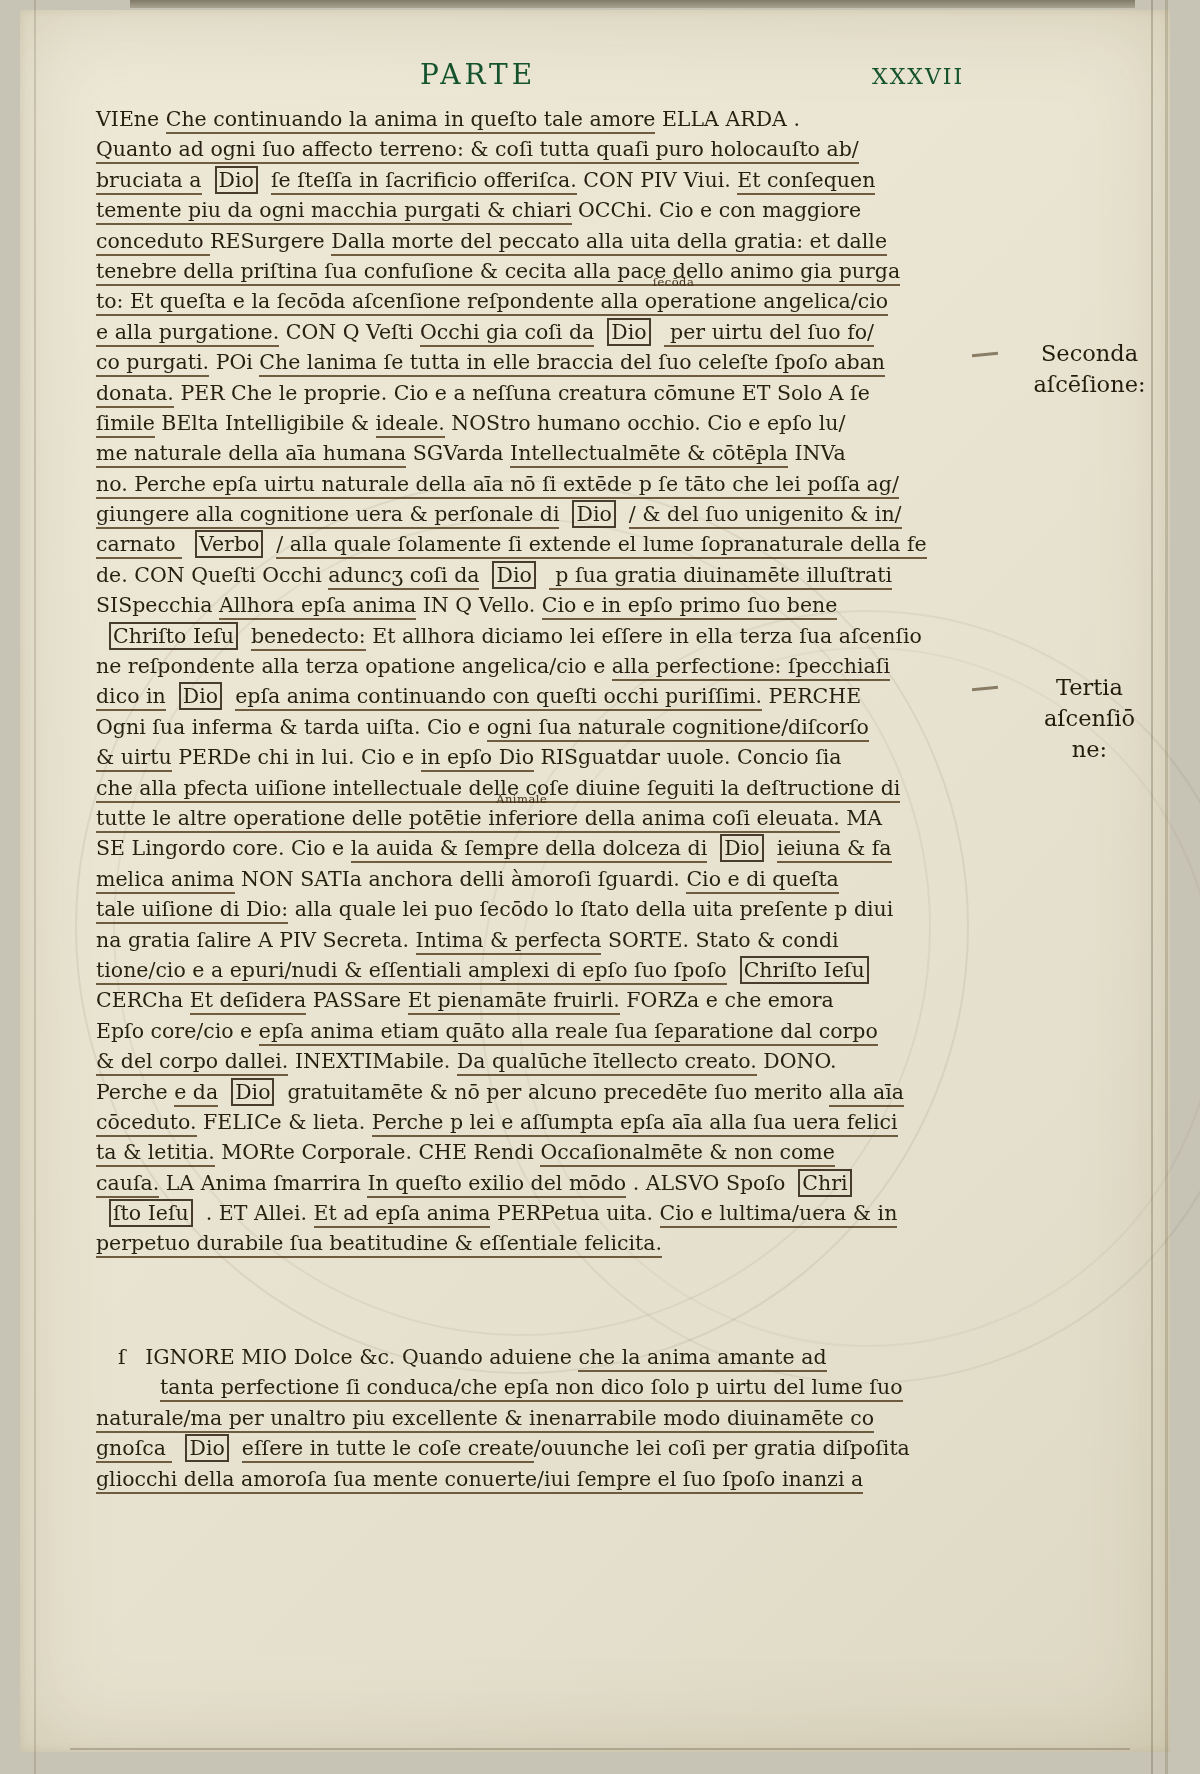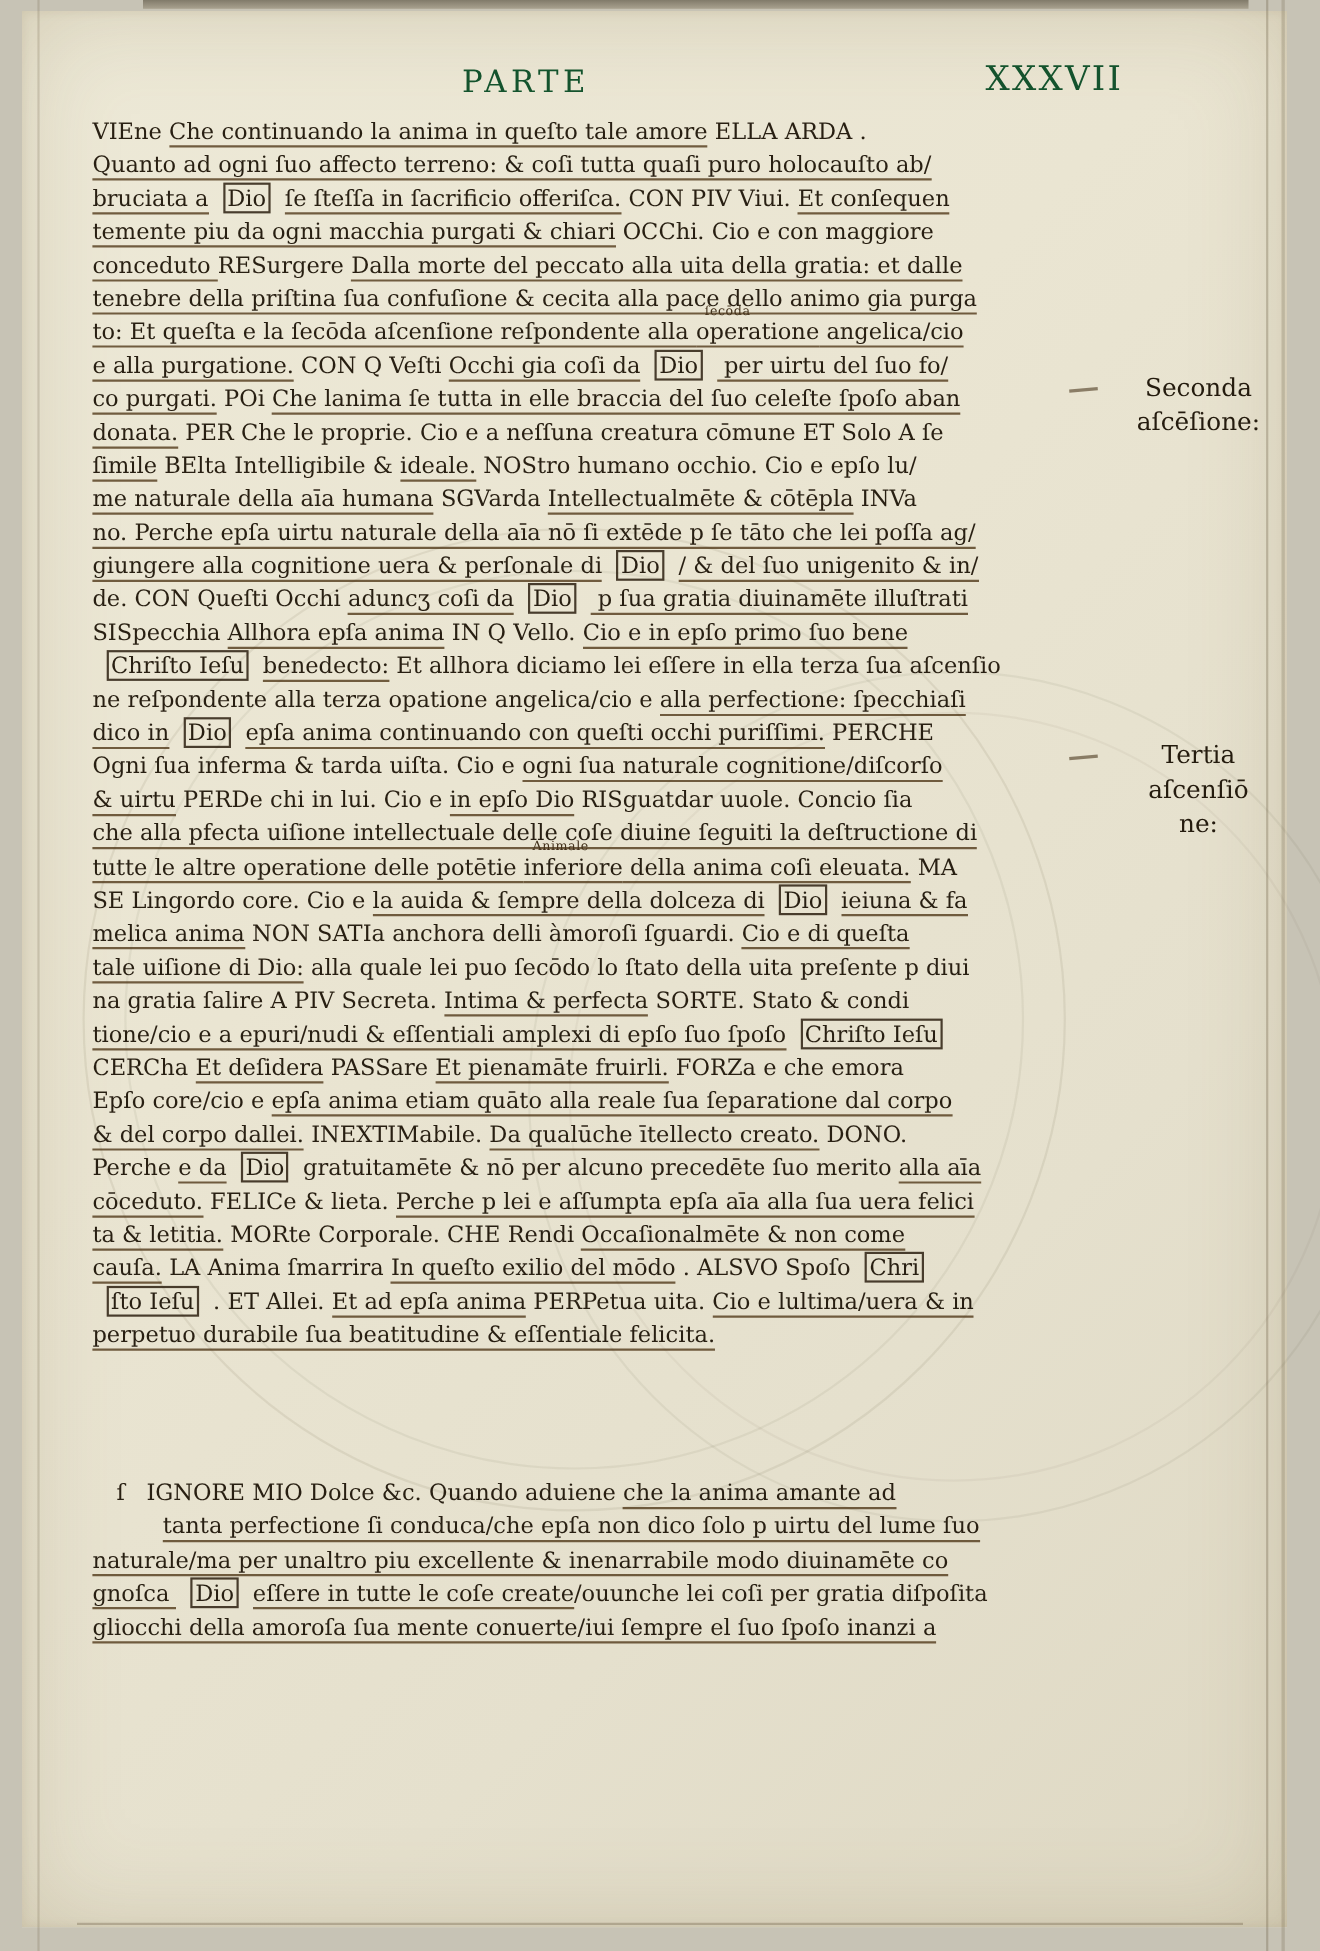--- a/index.html
+++ b/index.html
@@ -22,22 +22,22 @@
   .crease.c3{left:1165px;width:3px;background:rgba(100,85,60,.22);}
   .edge-bottom{position:absolute;left:70px;top:1748px;width:1060px;height:2px;
     background:rgba(110,95,70,.35);}
   .wc{position:absolute;border:2px solid rgba(95,85,62,.10);border-radius:50%;pointer-events:none;}
   .wc.w1{left:55px;top:470px;width:890px;height:890px;}
   .wc.w2{left:93px;top:508px;width:814px;height:814px;border-color:rgba(95,85,62,.08);}
   .wc.w3{left:460px;top:600px;width:770px;height:770px;border-color:rgba(95,85,62,.08);}
   .wc.w4{left:497px;top:637px;width:696px;height:696px;border-color:rgba(95,85,62,.06);}
   .hdr{position:absolute;top:58px;font-size:28px;letter-spacing:4px;color:#14532d;}
   .hdr.title{left:420px;}
-  .hdr.folio{left:872px;top:54px;font-size:31px;letter-spacing:2px;margin-left:24px;}
-  .tb{position:absolute;left:84px;width:806px;font-size:20.5px;}
+  .hdr.folio{left:872px;top:64px;font-size:22px;letter-spacing:2px;}
+  .tb{position:absolute;left:96px;width:806px;font-size:20.5px;}
   #tb1{top:104px;}
   #tb2{top:1298px;}
   .tline{height:30.4px;line-height:30.4px;white-space:pre;}
   .u{border-bottom:2px solid rgba(77,52,20,.78);padding-bottom:1px;}
   .b{border:2px solid rgba(43,30,15,.85);padding:0 2px;margin:0 13px;}
   .rel{position:relative;}
   .note{position:absolute;left:8px;top:-13px;font-size:11.5px;font-style:normal;
     letter-spacing:.5px;color:#42301a;line-height:12px;border:none;}
   .mn{position:absolute;left:1002px;width:175px;font-size:22.5px;line-height:31px;color:#241b0e;text-align:center;}
   .mn .dash{position:absolute;left:-30px;top:15px;width:26px;height:3px;
@@ -70,20 +70,21 @@
     <div class="tline"><span class="u ">conceduto </span><span class="">RESurgere </span><span class="u ">Dalla morte del peccato alla uita della gratia: et dalle</span></div>
     <div class="tline"><span class="u ">tenebre della priſtina ſua confuſione &amp; cecita alla pace dello animo gia purga</span></div>
     <div class="tline"><span class="u ">to: Et queſta e la ſecōda aſcenſione reſpondente alla </span><span class="u rel">operatione<i class="note">ſecōda</i></span><span class="u "> angelica/cio</span></div>
     <div class="tline"><span class="u ">e alla purgatione.</span><span class=""> CON Q Veſti </span><span class="u ">Occhi gia coſi da</span><span class="b ">Dio</span><span class="u "> per uirtu del ſuo fo/</span></div>
     <div class="tline"><span class="u ">co purgati.</span><span class=""> POi </span><span class="u ">Che lanima ſe tutta in elle braccia del ſuo celeſte ſpoſo aban</span></div>
     <div class="tline"><span class="u ">donata.</span><span class=""> PER Che le proprie. Cio e a neſſuna creatura cōmune ET Solo A ſe</span></div>
     <div class="tline"><span class="u ">ſimile</span><span class=""> BElta Intelligibile &amp; </span><span class="u ">ideale.</span><span class=""> NOStro humano occhio. Cio e epſo lu/</span></div>
     <div class="tline"><span class="u ">me naturale della aīa humana</span><span class=""> SGVarda </span><span class="u ">Intellectualmēte &amp; cōtēpla</span><span class=""> INVa</span></div>
     <div class="tline"><span class="u ">no. Perche epſa uirtu naturale della aīa nō ſi extēde p ſe tāto che lei poſſa ag/</span></div>
     <div class="tline"><span class="u ">giungere alla cognitione uera &amp; perſonale di</span><span class="b ">Dio</span><span class="u ">/ &amp; del ſuo unigenito &amp; in/</span></div>
+    <div class="tline"><span class="u ">carnato </span><span class="b ">Verbo</span><span class="u ">/ alla quale ſolamente ſi extende el lume ſopranaturale della fe</span></div>
     <div class="tline"><span class="">de. CON Queſti Occhi </span><span class="u ">aduncʒ coſi da</span><span class="b ">Dio</span><span class="u "> p ſua gratia diuinamēte illuſtrati</span></div>
     <div class="tline"><span class="">SISpecchia </span><span class="u ">Allhora epſa anima</span><span class=""> IN Q Vello. </span><span class="u ">Cio e in epſo primo ſuo bene</span></div>
     <div class="tline"><span class="b ">Chriſto Ieſu</span><span class="u ">benedecto:</span><span class=""> Et allhora diciamo lei eſſere in ella terza ſua aſcenſio</span></div>
     <div class="tline"><span class="">ne reſpondente alla terza opatione angelica/cio e </span><span class="u ">alla perfectione: ſpecchiaſi</span></div>
     <div class="tline"><span class="u ">dico in</span><span class="b ">Dio</span><span class="u ">epſa anima continuando con queſti occhi puriſſimi.</span><span class=""> PERCHE</span></div>
     <div class="tline"><span class="">Ogni ſua inferma &amp; tarda uiſta. Cio e </span><span class="u ">ogni ſua naturale cognitione/diſcorſo</span></div>
     <div class="tline"><span class="u ">&amp; uirtu</span><span class=""> PERDe chi in lui. Cio e </span><span class="u ">in epſo Dio</span><span class=""> RISguatdar uuole. Concio ſia</span></div>
     <div class="tline"><span class="u ">che alla pfecta uiſione intellectuale delle coſe diuine ſeguiti la deſtructione di</span></div>
     <div class="tline"><span class="u ">tutte le altre operatione delle potētie </span><span class="u rel">inferiore<i class="note">Animale</i></span><span class="u "> della anima coſi eleuata.</span><span class=""> MA</span></div>
     <div class="tline"><span class="">SE Lingordo core. Cio e </span><span class="u ">la auida &amp; ſempre della dolceza di</span><span class="b ">Dio</span><span class="u ">ieiuna &amp; fa</span></div>

